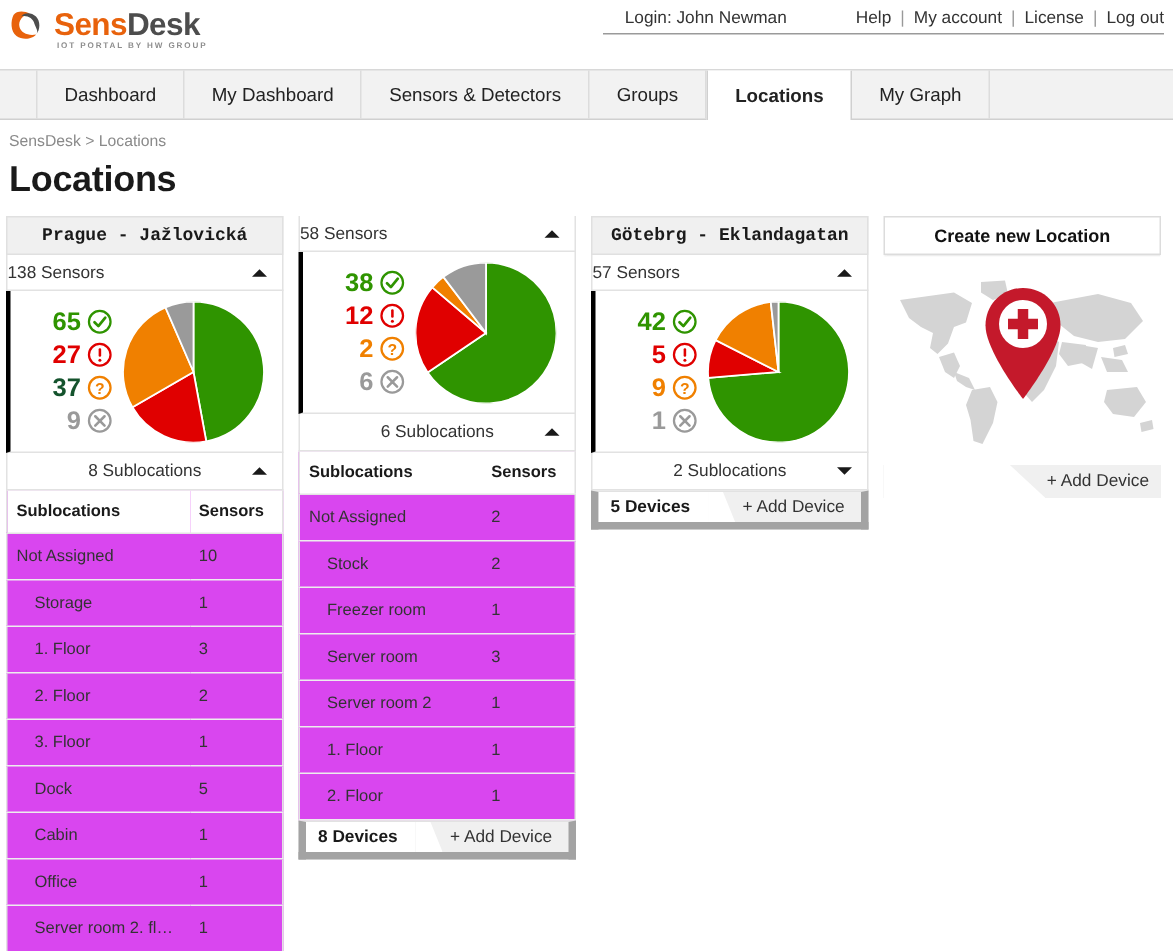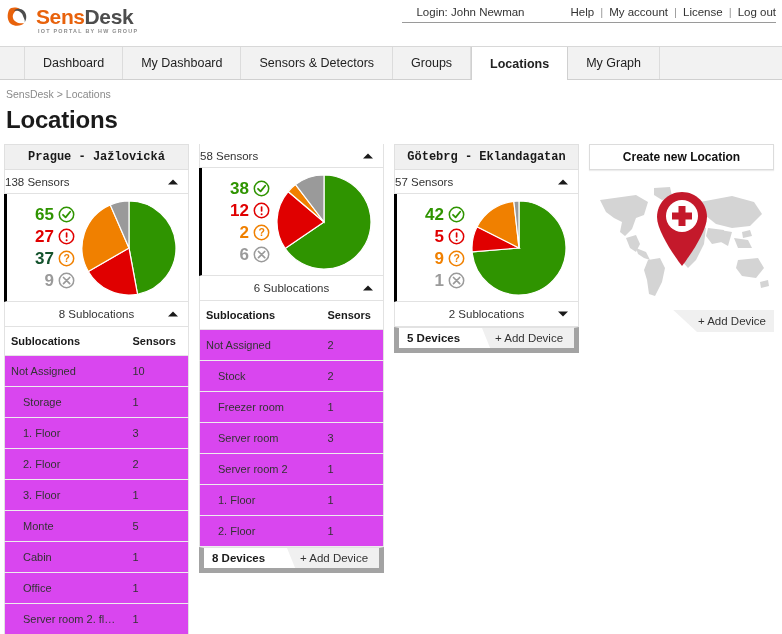--- a/index.html
+++ b/index.html
@@ -335,21 +335,21 @@
             </tr>
             <tr class="indent">
               <td>2. Floor</td>
               <td class="num">2</td>
             </tr>
             <tr class="indent">
               <td>3. Floor</td>
               <td class="num">1</td>
             </tr>
             <tr class="indent">
-              <td>Monte</td>
+              <td>Dock</td>
               <td class="num">5</td>
             </tr>
             <tr class="indent">
               <td>Cabin</td>
               <td class="num">1</td>
             </tr>
             <tr class="indent">
               <td>Office</td>
               <td class="num">1</td>
             </tr>

